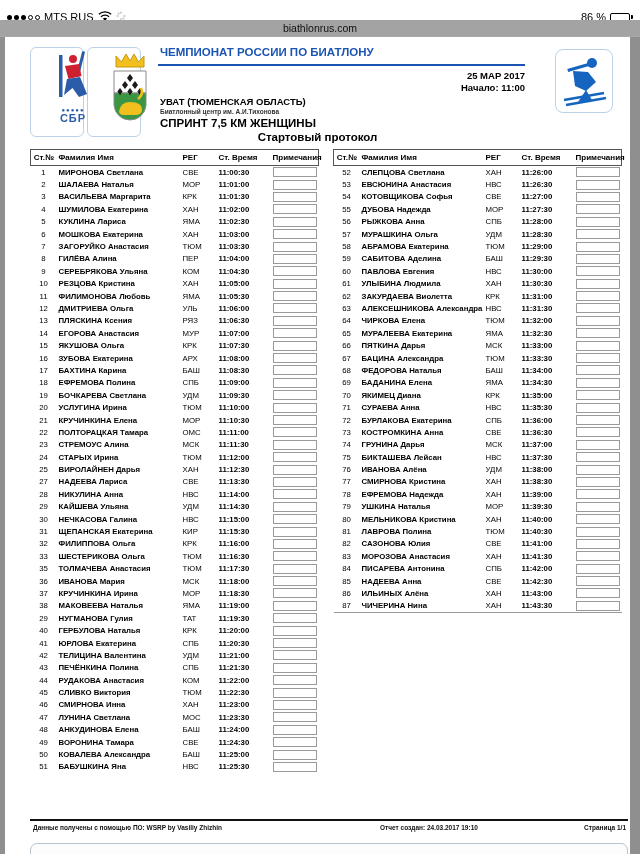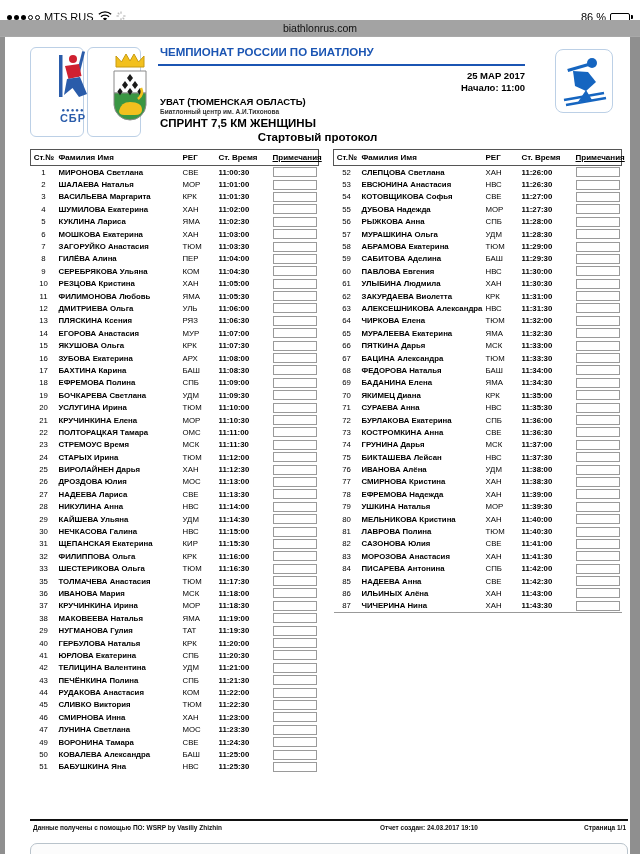--- a/index.html
+++ b/index.html
@@ -40,21 +40,21 @@
   .protocol-title{position:absolute;top:94px;left:0;width:625px;text-align:center;
     font-size:11.5px;font-weight:bold;}
   
   .tables{position:absolute;top:112px;left:25px;display:flex;gap:14px;}
   table.tbl{border-collapse:collapse;table-layout:fixed;width:288px;font-size:7.8px;color:#000;}
   .tbl col.c1{width:26px;} .tbl col.c2{width:124px;} .tbl col.c3{width:36px;}
   .tbl col.c4{width:54px;} .tbl col.c5{width:48px;}
   .tbl th{font-size:8px;font-weight:bold;text-align:left;height:15px;padding:0 2px;
     border-top:1.5px solid #555;border-bottom:1.5px solid #555;}
   .tbl th:first-child{border-left:1.5px solid #555;text-align:center;}
-  .tbl th:last-child{border-right:1.5px solid #555;text-decoration:underline;}
+  .tbl th:last-child{border-right:1.5px solid #555;}
   .tbl td{height:12.4px;padding:0 2px;vertical-align:middle;white-space:nowrap;overflow:hidden;}
   td.c-num{text-align:center;}
   td.c-name{font-weight:bold;}
   td.c-time{font-weight:bold;}
   .rem-box{width:44px;height:10px;border:1px solid #9a9a9a;box-sizing:border-box;background:#fff;}
   .col-right table.tbl{border-bottom:1px solid #999;}
   
   .foot-rule{position:absolute;top:782px;left:25px;width:598px;height:2px;background:#111;}
   .foot-left{position:absolute;top:787px;left:28px;font-size:6.5px;font-weight:bold;color:#111;}
   .foot-center{position:absolute;top:787px;left:375px;font-size:6.5px;font-weight:bold;color:#111;}
@@ -380,21 +380,21 @@
             <td class="c-num">22</td>
             <td class="c-name">ПОЛТОРАЦКАЯ Тамара</td>
             <td class="c-reg">ОМС</td>
             <td class="c-time">11:11:00</td>
             <td class="c-rem">
                 <div class="rem-box"></div>
               </td>
           </tr>
             <tr class="row">
             <td class="c-num">23</td>
-            <td class="c-name">СТРЕМОУС Время</td>
+            <td class="c-name">СТРЕМОУС Алина</td>
             <td class="c-reg">МСК</td>
             <td class="c-time">11:11:30</td>
             <td class="c-rem">
                 <div class="rem-box"></div>
               </td>
           </tr>
             <tr class="row">
             <td class="c-num">24</td>
             <td class="c-name">СТАРЫХ Ирина</td>
             <td class="c-reg">ТЮМ</td>
@@ -406,29 +406,20 @@
             <tr class="row">
             <td class="c-num">25</td>
             <td class="c-name">ВИРОЛАЙНЕН Дарья</td>
             <td class="c-reg">ХАН</td>
             <td class="c-time">11:12:30</td>
             <td class="c-rem">
                 <div class="rem-box"></div>
               </td>
           </tr>
             <tr class="row">
-            <td class="c-num">26</td>
-            <td class="c-name">ДРОЗДОВА Юлия</td>
-            <td class="c-reg">МОС</td>
-            <td class="c-time">11:13:00</td>
-            <td class="c-rem">
-                <div class="rem-box"></div>
-              </td>
-          </tr>
-            <tr class="row">
             <td class="c-num">27</td>
             <td class="c-name">НАДЕЕВА Лариса</td>
             <td class="c-reg">СВЕ</td>
             <td class="c-time">11:13:30</td>
             <td class="c-rem">
                 <div class="rem-box"></div>
               </td>
           </tr>
             <tr class="row">
             <td class="c-num">28</td>
@@ -590,20 +581,29 @@
             <td class="c-time">11:23:00</td>
             <td class="c-rem">
                 <div class="rem-box"></div>
               </td>
           </tr>
             <tr class="row">
             <td class="c-num">47</td>
             <td class="c-name">ЛУНИНА Светлана</td>
             <td class="c-reg">МОС</td>
             <td class="c-time">11:23:30</td>
+            <td class="c-rem">
+                <div class="rem-box"></div>
+              </td>
+          </tr>
+            <tr class="row">
+            <td class="c-num">48</td>
+            <td class="c-name">АНКУДИНОВА Елена</td>
+            <td class="c-reg">БАШ</td>
+            <td class="c-time">11:24:00</td>
             <td class="c-rem">
                 <div class="rem-box"></div>
               </td>
           </tr>
             <tr class="row">
             <td class="c-num">49</td>
             <td class="c-name">ВОРОНИНА Тамара</td>
             <td class="c-reg">СВЕ</td>
             <td class="c-time">11:24:30</td>
             <td class="c-rem">

